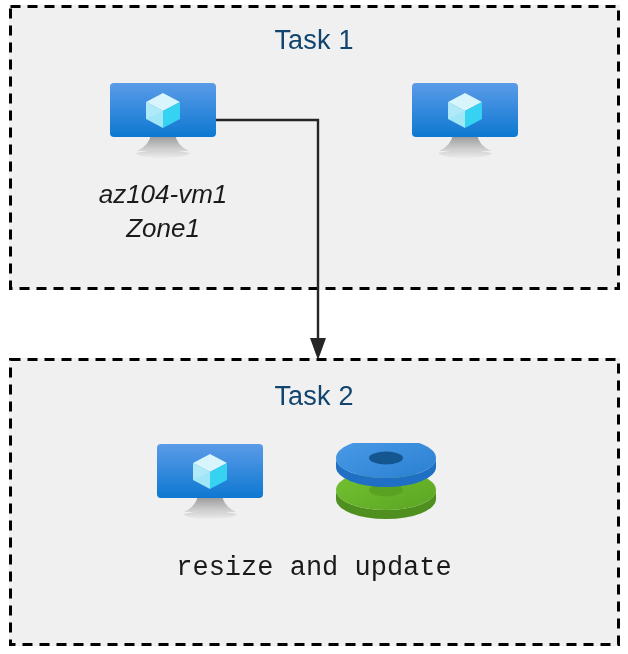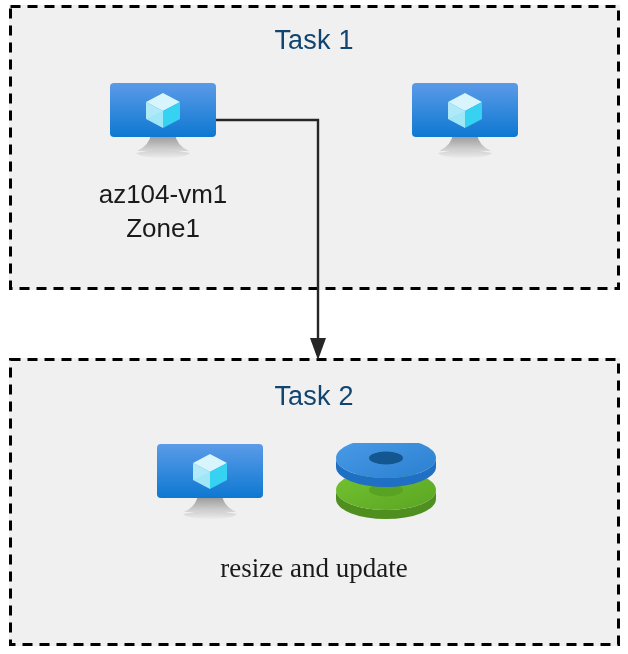--- a/index.html
+++ b/index.html
@@ -95,32 +95,32 @@
   .node-label {
     position: absolute;
     text-align: center;
     color: #1a1a1a;
     font-size: 26px;
     line-height: 34px;
     font-family: "Liberation Sans", sans-serif;
     white-space: pre;
   }
 
-  #vm1-label { left: 60px; top: 177px; width: 206px; }
+  #vm1-label { left: 60px; top: 177px; width: 206px; font-style: italic; }
   #vm2-label { left: 363px; top: 177px; width: 206px; }
 
   #task2-caption {
     position: absolute;
     left: 94px;
     top: 553px;
     width: 440px;
     text-align: center;
     color: #1a1a1a;
     font-size: 27px;
-    font-family: Liberation Serif, serif;
+    font-family: Liberation Mono, monospace;
     white-space: nowrap;
   }
 
   
   #connector-arrow {
     position: absolute;
     left: 0;
     top: 0;
     width: 628px;
     height: 654px;

